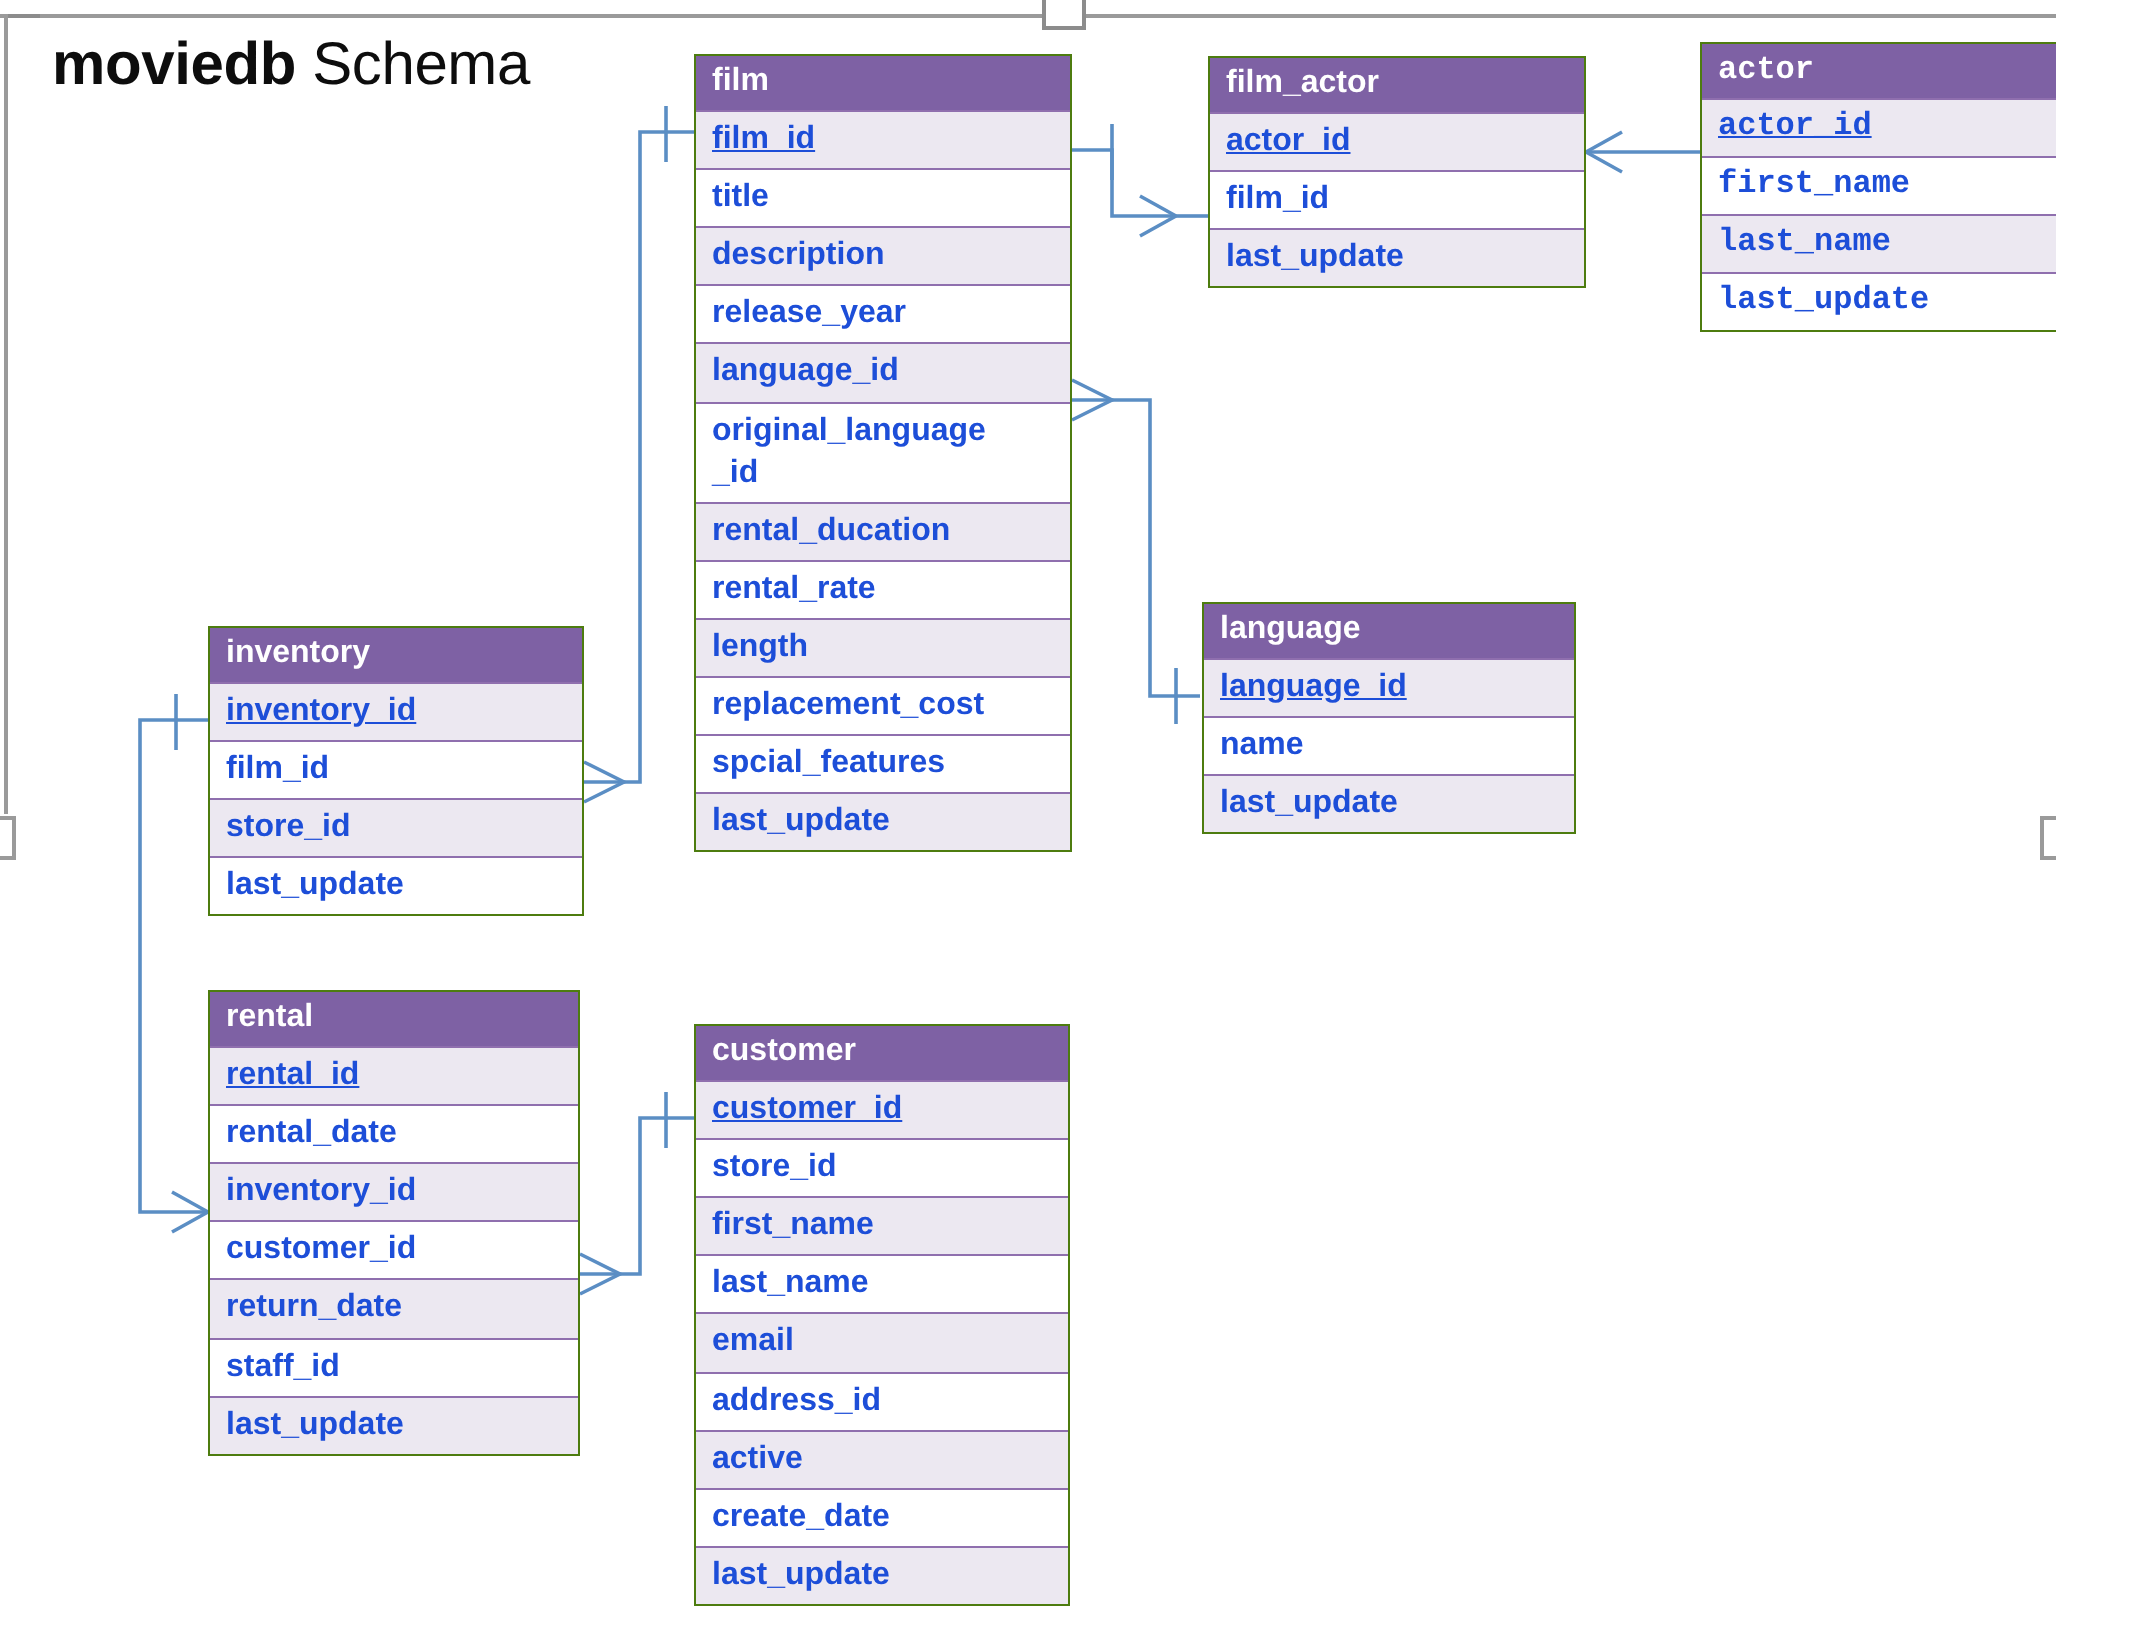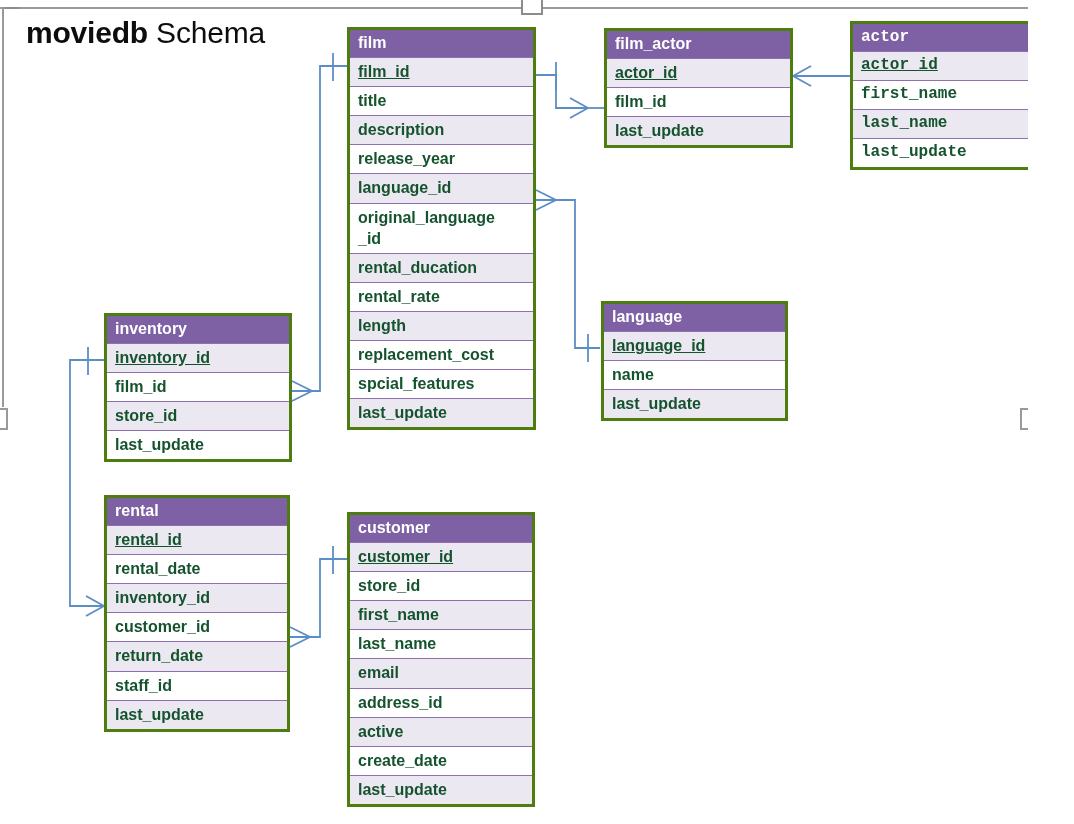--- a/index.html
+++ b/index.html
@@ -80,39 +80,39 @@
     white-space: nowrap;
     letter-spacing: -0.2px;
   }
   #title .bold { font-weight: bold; }
   #title .light { font-weight: normal; }
 
   
   .entity {
     position: absolute;
     box-sizing: border-box;
-    border: 3px solid #4d7c0f;
+    border: 1px solid #4d7c0f;
     background: #ffffff;
   }
   .entity-header {
     background: #7e61a4;
     color: #ffffff;
     font-weight: bold;
     font-size: 16px;
     line-height: 1;
     padding: 5px 8px 6px 8px;
     box-sizing: border-box;
     white-space: nowrap;
     overflow: hidden;
   }
   .attr {
     box-sizing: border-box;
     font-size: 16px;
     font-weight: bold;
-    color: #14532d;
+    color: #1d4ed8;
     padding: 3px 8px 4px 8px;
     border-top: 1px solid #8f6fae;
     background: #ffffff;
     white-space: nowrap;
     overflow: hidden;
     line-height: 1.32;
   }
   .attr.alt { background: #ece8f1; }
   .attr.pk  { text-decoration: underline; text-underline-offset: 1px; }
   .attr.two-line { white-space: normal; line-height: 1.32; }

